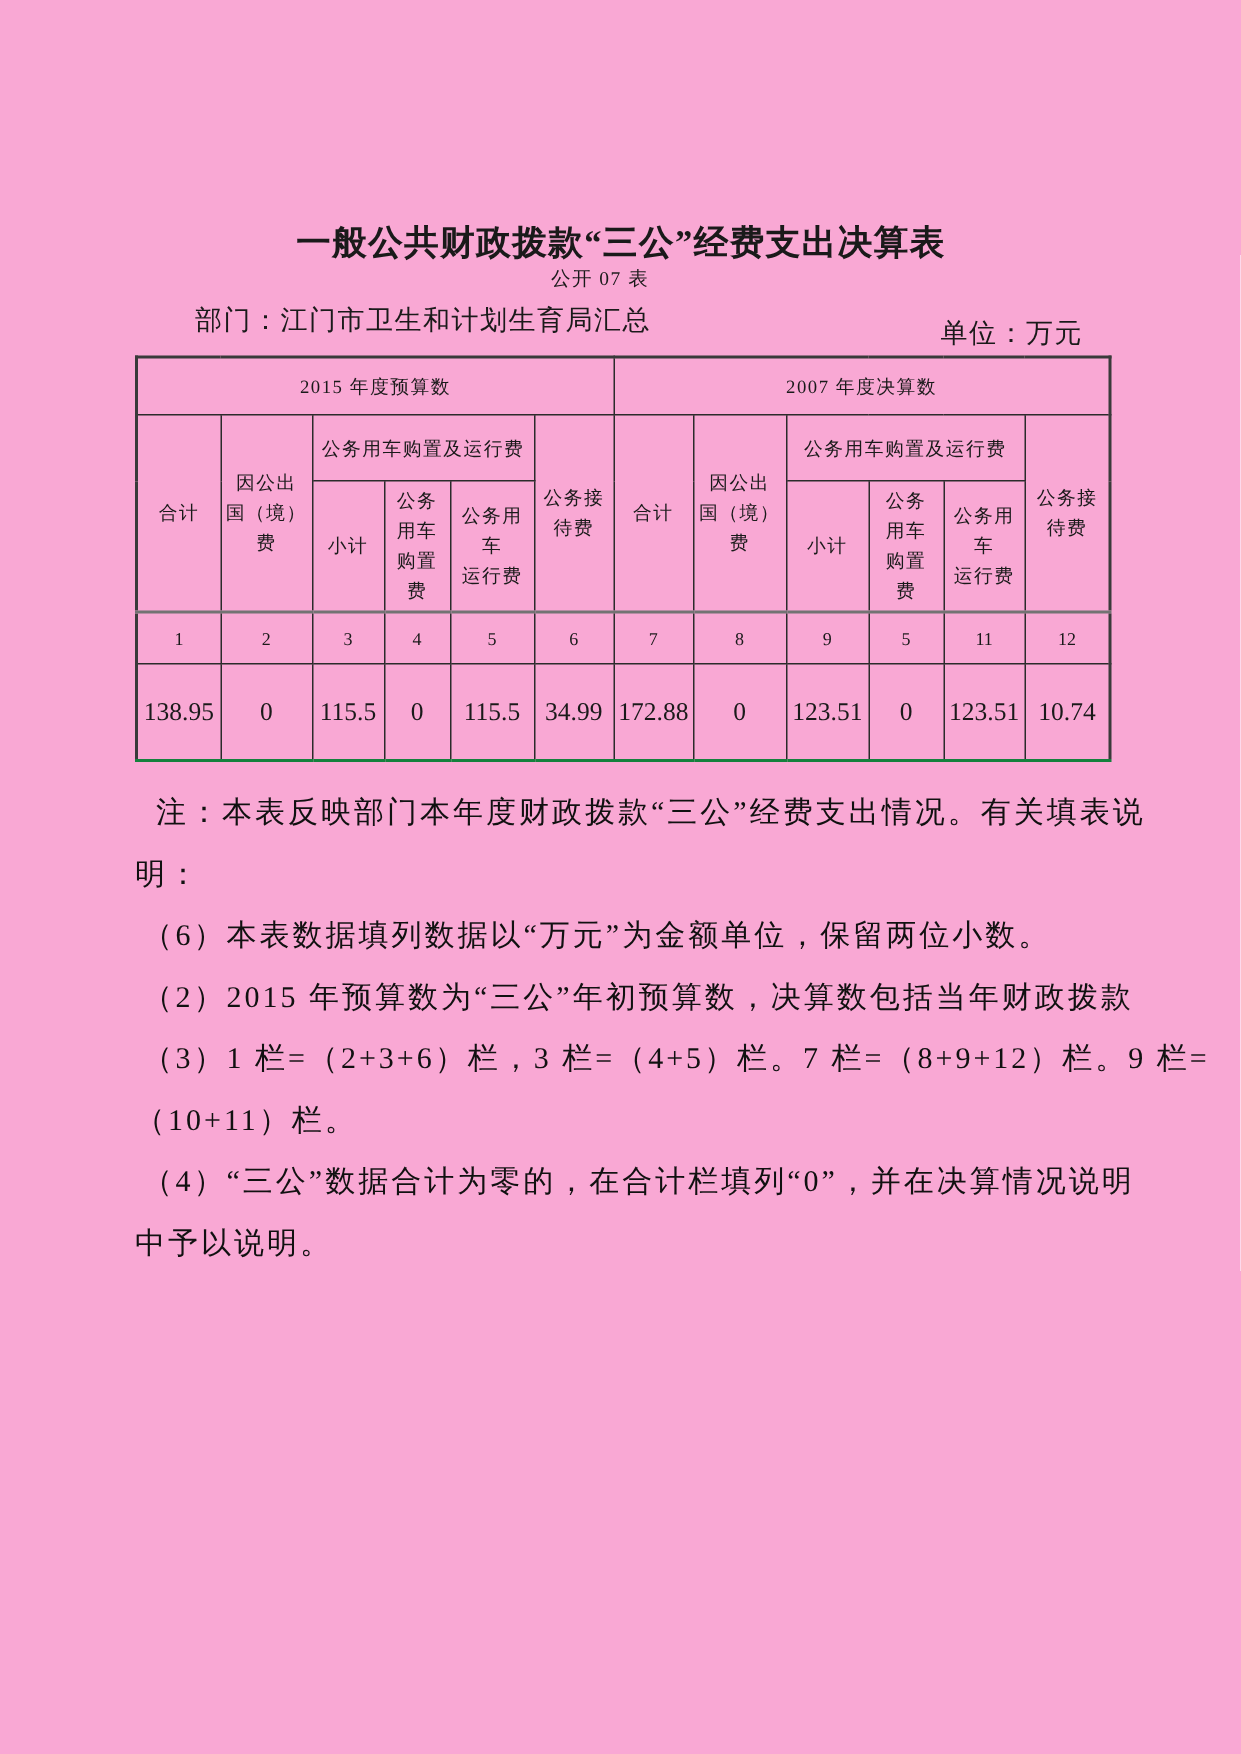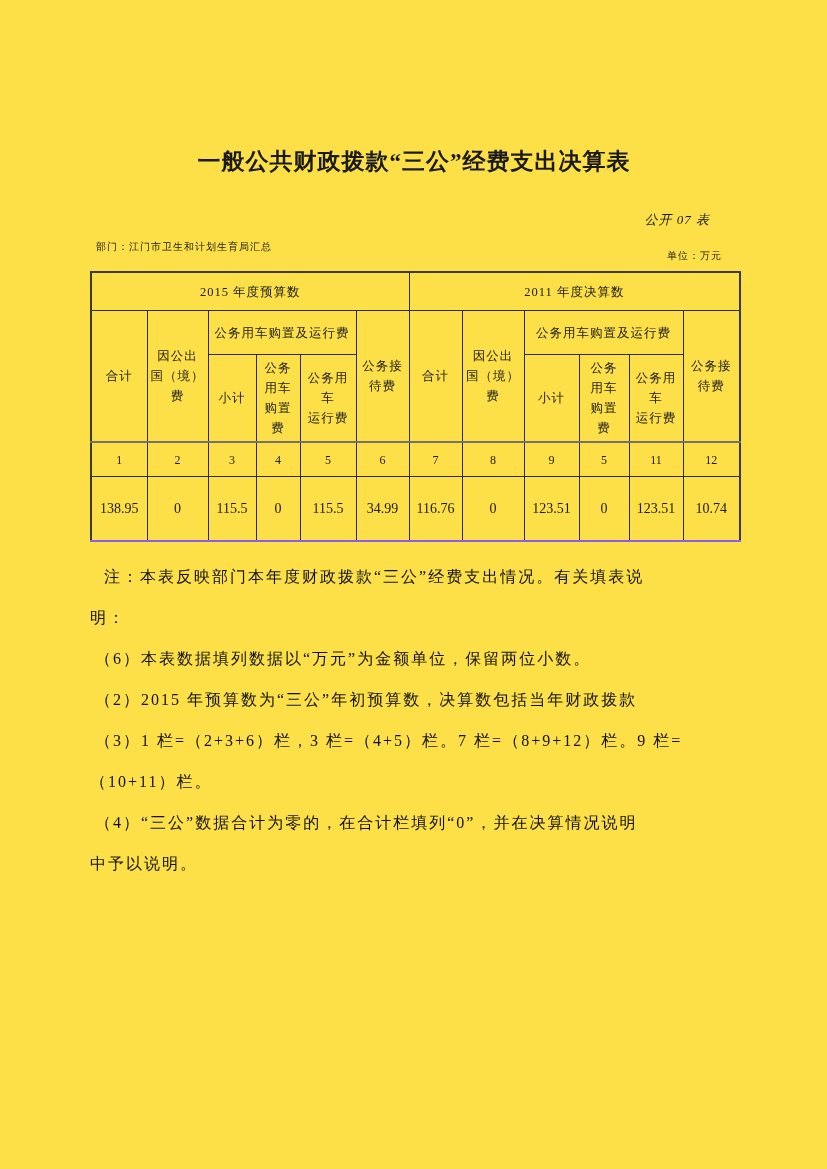--- a/index.html
+++ b/index.html
@@ -1,51 +1,50 @@
 <!DOCTYPE html>
 <html><head>
 <meta charset="utf-8">
 <style>
   html,body{margin:0;padding:0;background:#ffffff;}
   .page{
     position:relative;
     width:827px;height:1169px;
-    background:#fde047;
+    background:#f9a8d4;
     font-family:"Liberation Serif","DejaVu Serif",serif;
     color:#1a1a1a;
     overflow:hidden;
   }
   .content{
     position:absolute;left:90px;top:0;width:648px;
   }
   .doc-title{
     margin-top:146px;
     text-align:center;
     font-size:23px;
     font-weight:bold;
     letter-spacing:1px;
     line-height:32px;
     white-space:nowrap;
   }
   .form-label{
-    margin-top:34px;
-    text-align:right;
+    text-align:center;
     padding-right:28px;
     font-size:13px;
     letter-spacing:1px;
     line-height:16px;
-    font-style:italic;
   }
   .meta-row{
     margin-top:11px;
     display:flex;
     justify-content:space-between;
     align-items:flex-start;
-    font-size:10px;
-    letter-spacing:1px;
+    font-size:18px;
+    letter-spacing:1px;
+    margin-left:34px;
   }
   .dept{padding-left:6px;line-height:16px;}
   .unit{padding-right:16px;margin-top:9px;line-height:16px;}
 
   table.fiscal{
     margin-top:7px;
     border-collapse:collapse;
     table-layout:fixed;
     width:648px;
     border:2px solid #3a3a3a;
@@ -65,29 +64,29 @@
   tr.row-vehicle td{height:43px;text-align:center;}
   tr.row-sub td{height:86px;}
   tr.row-num td{
     height:33px;
     border-top:2px solid #737373;
     font-size:12px;
     letter-spacing:0;
   }
   tr.row-val td{
     height:63px;
-    border-bottom:2px solid #8b5cf6;
-    font-size:14px;
+    border-bottom:2px solid #15803d;
+    font-size:17px;
     letter-spacing:0;
   }
   td.half-start{border-left:2px solid #141414;}
 
   .notes{
     margin-top:14px;
-    font-size:16px;
+    font-size:20px;
     letter-spacing:2px;
     color:#111;
   }
   .note-line{
     line-height:41px;
     height:41px;
     white-space:nowrap;
   }
   .ind-lg{padding-left:14px;}
   .ind-sm{padding-left:5px;}
@@ -118,21 +117,21 @@
         <col style="width:53px">
           <col style="width:62px">
           <col style="width:55px">
         <col style="width:50px">
           <col style="width:54px">
           <col style="width:57px">
       </colgroup>
       <tbody>
           <tr>
         <td class="group-hd" colspan="6">2015 年度预算数</td>
-        <td class="group-hd half-start" colspan="6">2011 年度决算数</td>
+        <td class="group-hd half-start" colspan="6">2007 年度决算数</td>
       </tr>
       <tr class="row-vehicle">
         <td rowspan="2">合计</td>
         <td rowspan="2" class="multiline">因公出
 国（境）
 费</td>
         <td colspan="3">公务用车购置及运行费</td>
         <td rowspan="2" class="multiline">公务接
 待费</td>
         <td rowspan="2" class="half-start">合计</td>
@@ -175,21 +174,21 @@
         <td>11</td>
         <td>12</td>
       </tr>
       <tr class="row-val">
         <td>138.95</td>
         <td>0</td>
         <td>115.5</td>
         <td>0</td>
         <td>115.5</td>
         <td>34.99</td>
-        <td class="half-start">116.76</td>
+        <td class="half-start">172.88</td>
         <td>0</td>
         <td>123.51</td>
         <td>0</td>
         <td>123.51</td>
         <td>10.74</td>
       </tr>
     </tbody>
       </table>
 
     <div class="notes">

